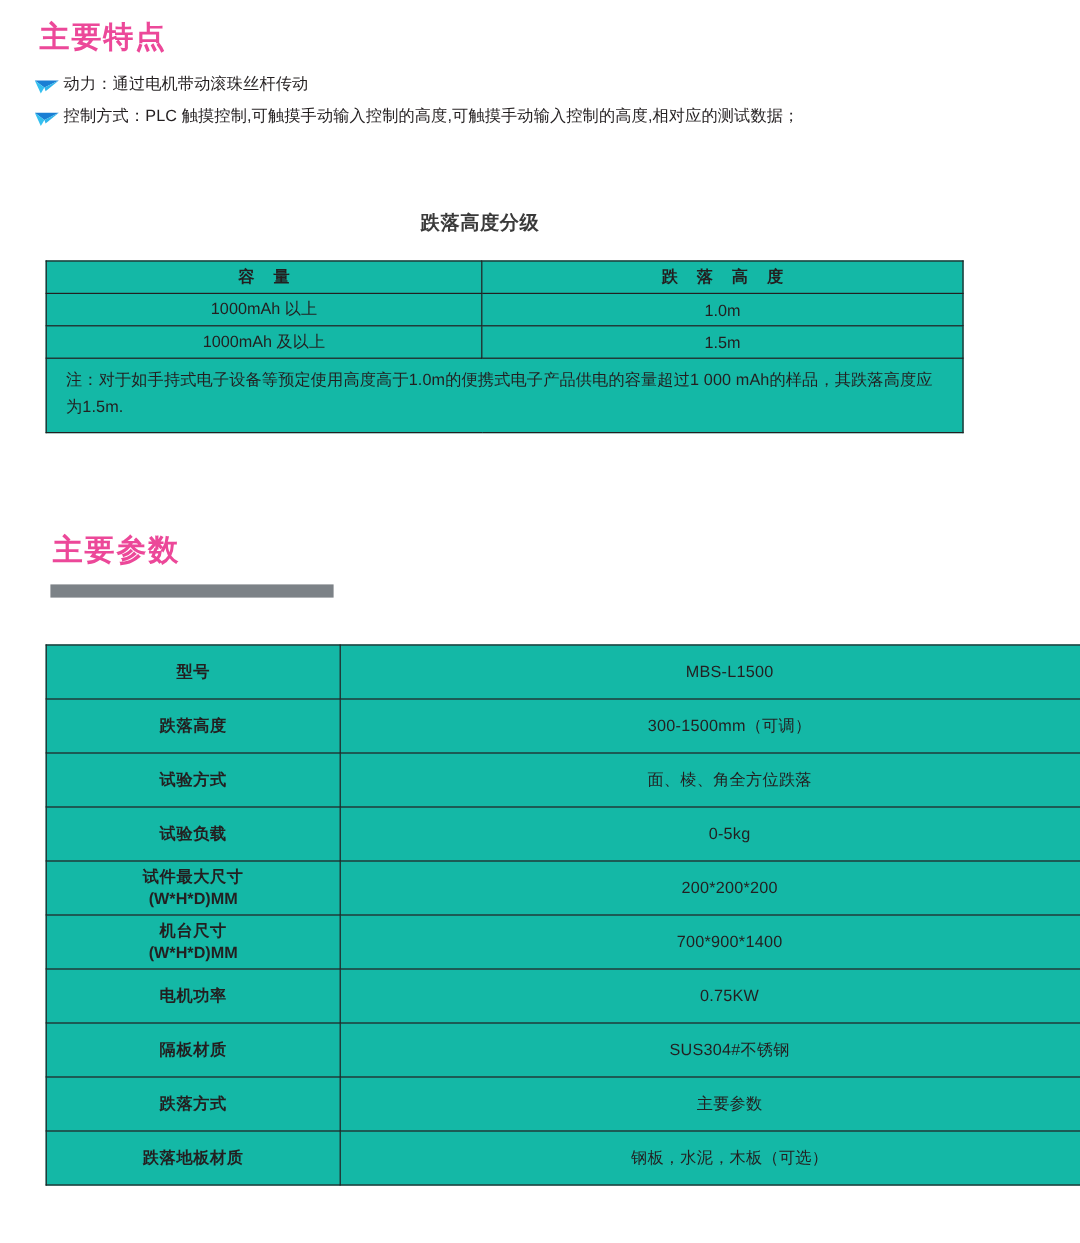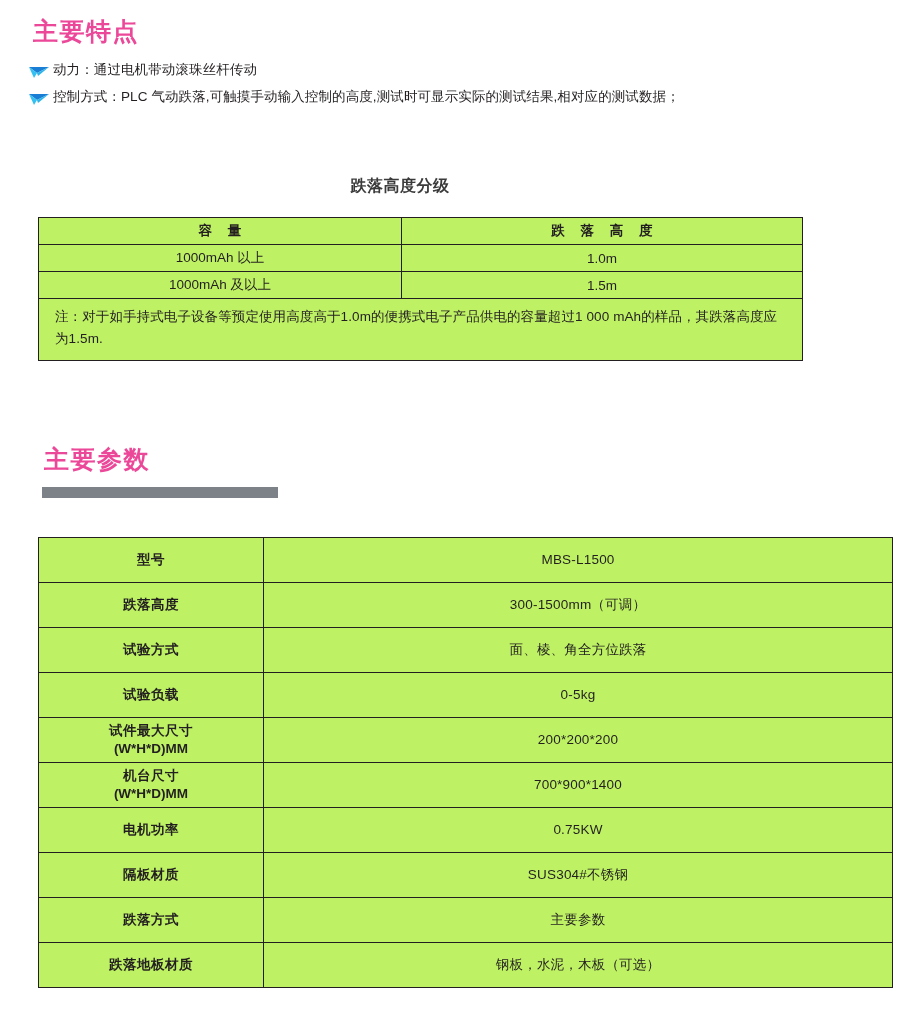--- a/index.html
+++ b/index.html
@@ -85,21 +85,21 @@
     font-weight: bold;
     color: #3a3a3a;
     letter-spacing: 0.5px;
   }
 
   
   table.doc-table {
     position: absolute;
     border-collapse: collapse;
     table-layout: fixed;
-    background: #bef264;
+    background: #14b8a6;
   }
   table.doc-table td {
     border: 1px solid #231f20;
     text-align: center;
     vertical-align: middle;
     color: #231f20;
   }
 
   
   #grade-table {
@@ -131,21 +131,21 @@
 
   
   #param-table {
     left: 38px;
     top: 537px;
     width: 828px;
   }
   #param-table td {
     height: 40px;
     font-size: 13.5px;
-    padding: 2px 6px;
+    padding: 2px 16px;
     line-height: 1.32;
   }
   #param-table td.p-label {
     width: 212px;
     font-weight: bold;
     letter-spacing: 0.5px;
   }
   #param-table td.p-value {
     width: 616px;
     letter-spacing: 0.2px;
@@ -177,21 +177,21 @@
     </div>
 
     <div class="bullet-row">
       <span class="arrow-icon">
         <svg viewBox="0 0 22 16" width="22" height="16" aria-hidden="true">
           <polygon points="1,3 21,3 9,9" fill="#1a7fd4"></polygon>
           <polygon points="1,3 9,9 6,14" fill="#34c0f0"></polygon>
           <polygon points="9,9 21,3 10,12" fill="#2fb4ea"></polygon>
         </svg>
       </span>
-      <span class="bullet-text">控制方式：PLC 气动跌落,可触摸手动输入控制的高度,测试时可显示实际的测试结果,相对应的测试数据；</span>
+      <span class="bullet-text">控制方式：PLC 触摸控制,可触摸手动输入控制的高度,可触摸手动输入控制的高度,相对应的测试数据；</span>
     </div>
 
   </div>
 
   <div class="table-caption">跌落高度分级</div>
 
   <table class="doc-table" id="grade-table">
     <tbody>
       <tr class="head">
         <td class="col-a">容 量</td>

